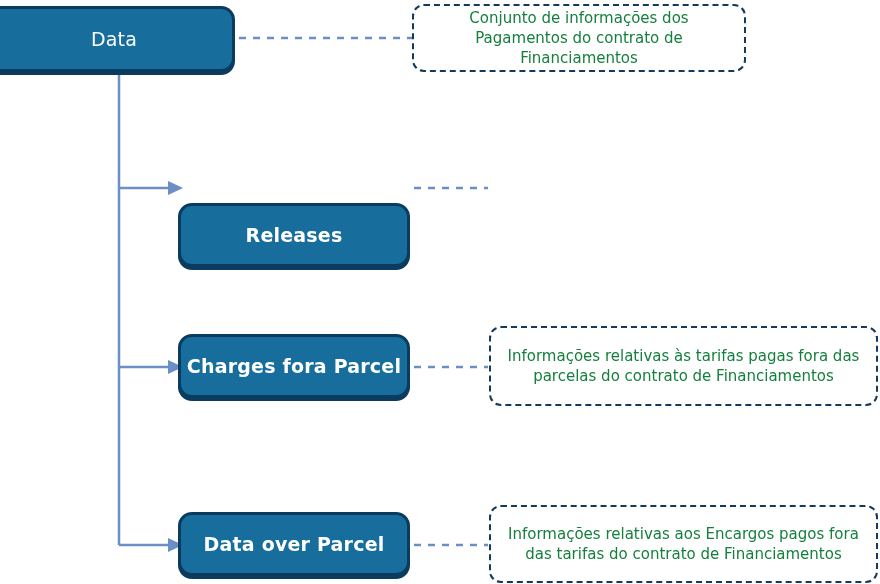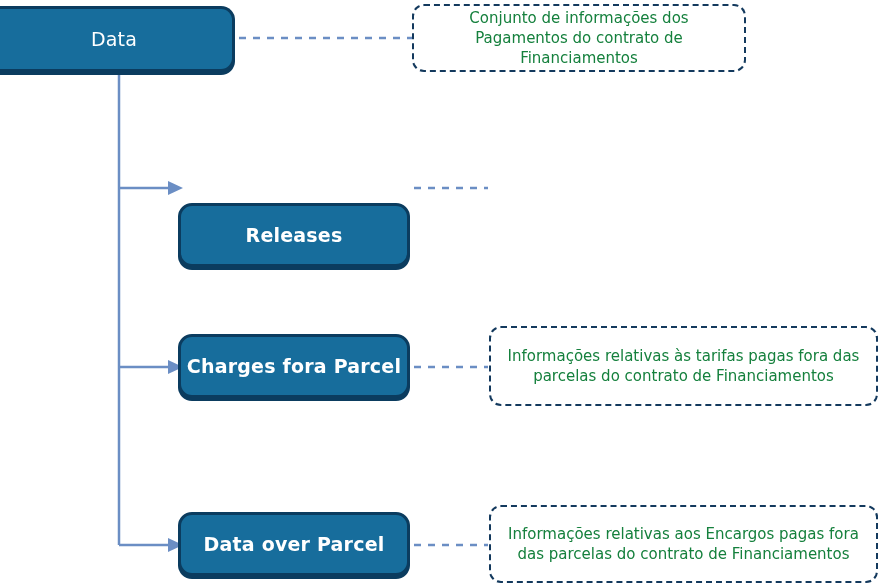--- a/index.html
+++ b/index.html
@@ -106,15 +106,15 @@
 
   <div class="node" style="left:178px; top:155px; width:232px; height:64px;margin-top:48px;">Releases</div>
 
 
   <div class="node" style="left:178px; top:334px; width:232px; height:64px;">Charges fora Parcel</div>
 
   <div class="note" style="left:489px; top:326px; width:389px; height:80px;">Informações relativas às tarifas pagas fora das parcelas do contrato de Financiamentos</div>
 
   <div class="node" style="left:178px; top:512px; width:232px; height:64px;">Data over Parcel</div>
 
-  <div class="note" style="left:489px; top:505px; width:389px; height:78px;">Informações relativas aos Encargos pagas fora das parcelas do contrato de Financiamentos</div>
+  <div class="note" style="left:489px; top:505px; width:389px; height:78px;">Informações relativas aos Encargos pagos fora das tarifas do contrato de Financiamentos</div>
 
 </div>
 
 </body></html>

